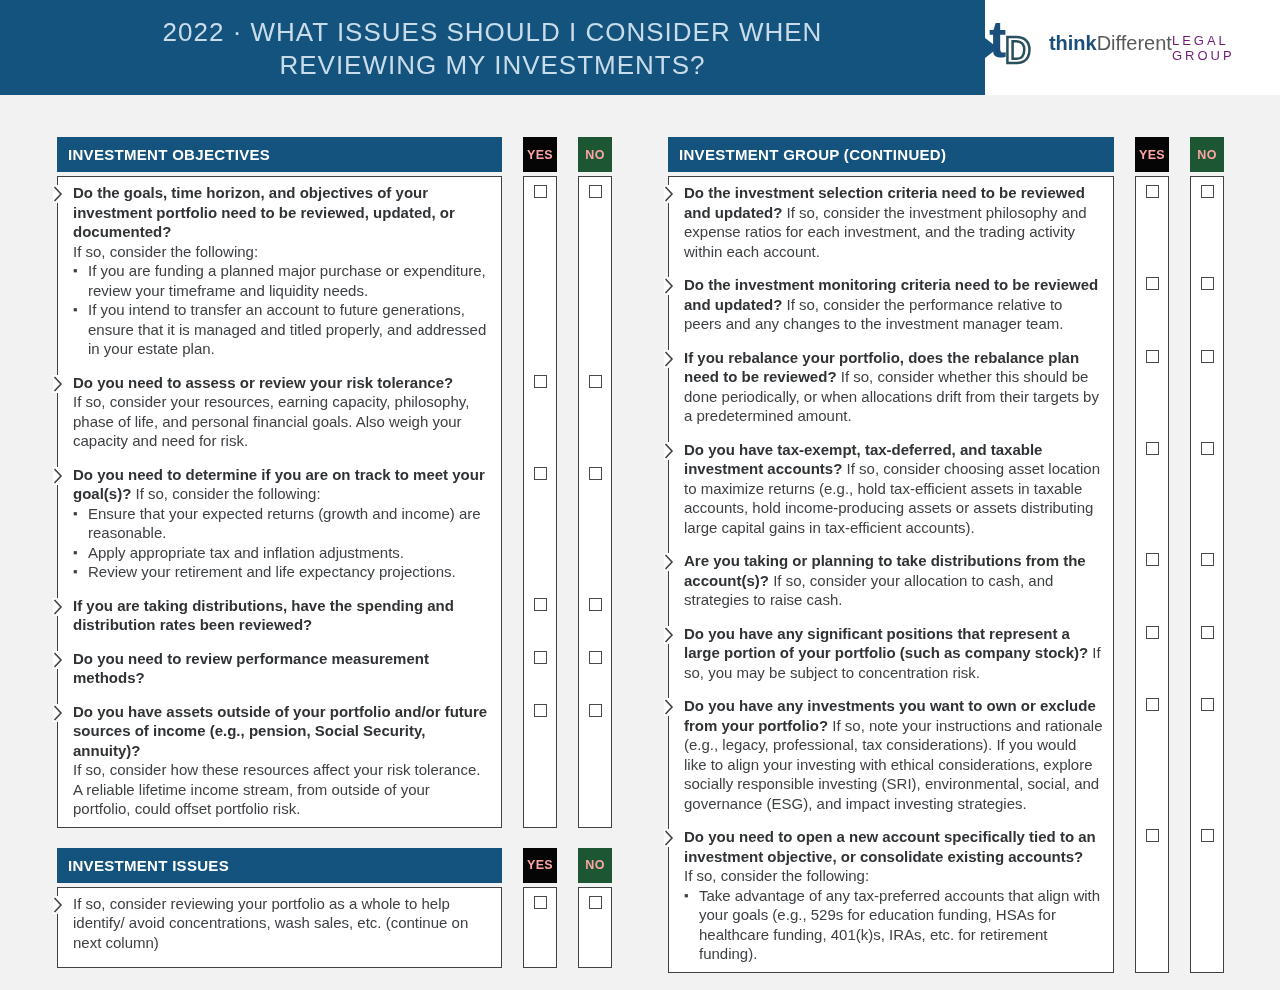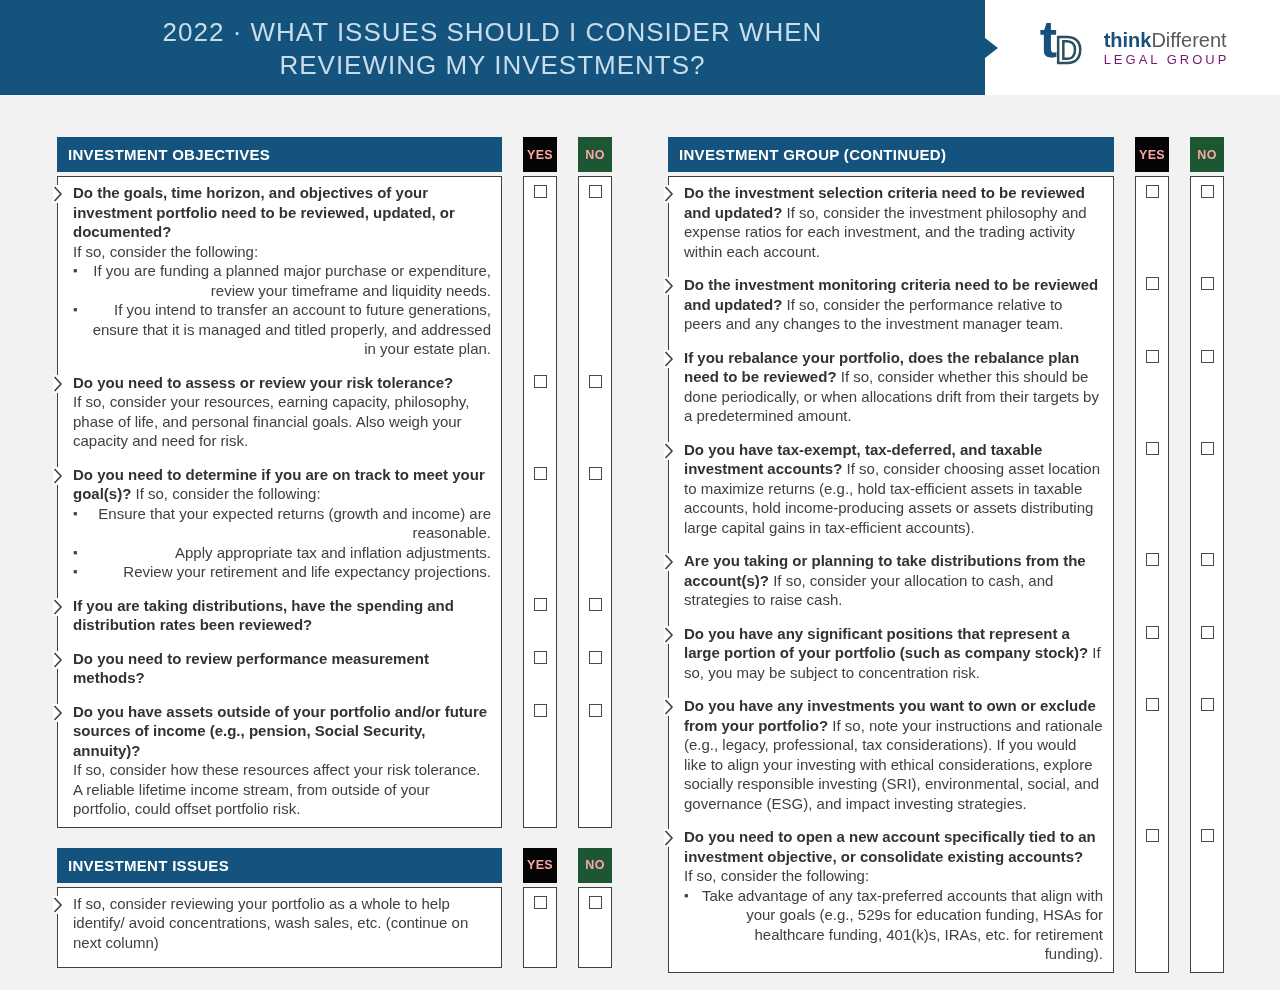--- a/index.html
+++ b/index.html
@@ -38,21 +38,21 @@
   .mono { position:relative; width:58px; height:62px; }
   .mono-t {
     position:absolute; left:4px; top:-4px;
     font-weight:bold; font-size:52px; color:#1b4f7b; line-height:1;
   }
   .mono-d {
     position:absolute; left:20px; top:16px;
     font-weight:bold; font-size:36px; line-height:1;
     color:transparent; -webkit-text-stroke:2.5px #2a4f5e;
   }
-  .brand { display:flex; flex-direction:column; }
+  .brand { display:flex; flex-direction:row; }
   .brand-line1 { font-size:20px; line-height:22px; }
   .brand-think { font-weight:bold; color:#1b4f7b; }
   .brand-different { color:#58595b; }
   .brand-line2 { font-size:13px; letter-spacing:3px; color:#701a75; margin-top:1px; }
 
   
   .main { display:flex; gap:56px; padding:42px 56px 0 57px; }
   .col-left  { width:555px; }
   .col-right { width:556px; }
   .sec + .sec { margin-top:20px;border-radius:12px; }
@@ -79,21 +79,21 @@
   .rfirst { border-top:1.5px solid #414141; }
   .rlast  { border-bottom:1.5px solid #414141; }
 
   .qcell { position:relative; padding:6px 10px 8px 15px; font-size:15px; line-height:19.5px; }
   .qcell strong { color:#303335; }
   .chev {
     position:absolute; left:-5px; top:8px;
     background:#ffffff; line-height:0; padding:1px 0;
   }
   .bullets { list-style:none; }
-  .bullets li { position:relative; padding-left:15px;text-align:right; }
+  .bullets li { position:relative; padding-left:15px; }
   .bullets li::before {
     content:"▪"; position:absolute; left:0; top:0; color:#3e4144; font-size:13px;
   }
   .cbcell { display:flex; justify-content:center; }
   .checkbox {
     width:13px; height:13px; margin-top:8px;
     border:1.5px solid #4a4a4a; background:#ffffff; display:block;
   }
 </style>
 </head>

